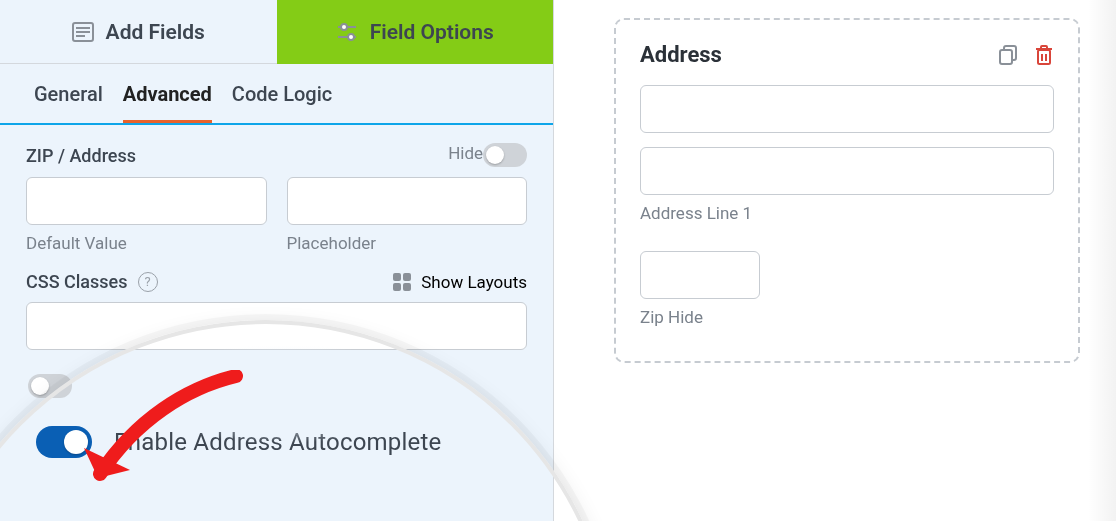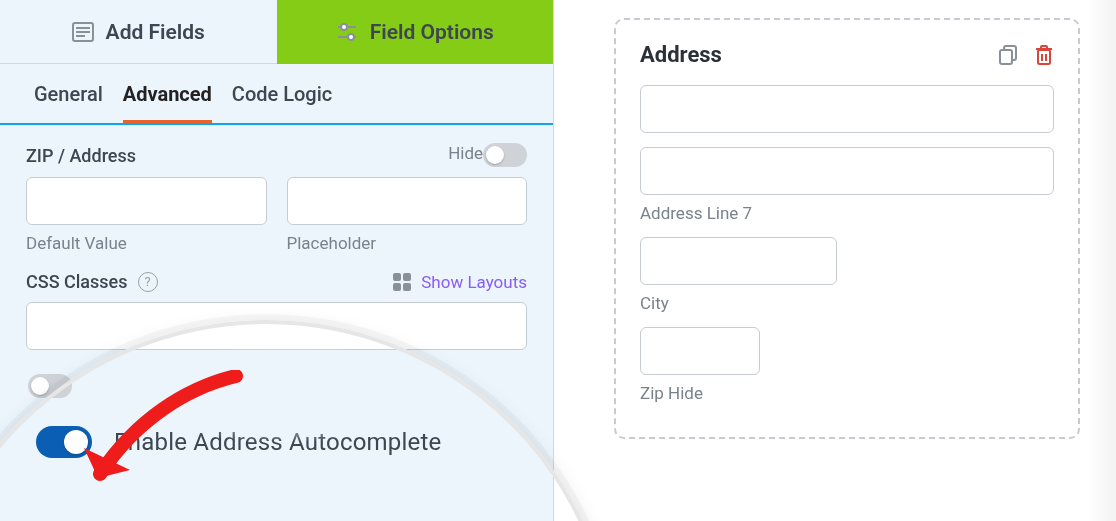--- a/index.html
+++ b/index.html
@@ -72,21 +72,21 @@
   .css-row {
     display:flex; align-items:center; justify-content:space-between;
     margin-bottom:10px;
   }
   .css-left { display:flex; align-items:center; gap:10px; }
   .info-circle {
     width:20px; height:20px; border:1.5px solid #9aa1a9; border-radius:50%;
     display:flex; align-items:center; justify-content:center;
     font-size:13px; color:#9aa1a9;
   }
-  .layouts { display:flex; align-items:center; gap:10px; color:#8b5cf6; font-size:17px; }
+  .layouts { display:flex; align-items:center; gap:10px; color:#000000; font-size:17px; }
   .layouts-icon {
     display:grid; grid-template-columns:8px 8px; grid-template-rows:8px 8px; gap:2px;
   }
   .layouts-icon span { background:#8a9098; border-radius:2px; }
   .css-input { margin-bottom:24px; }
   
   .toggle {
     width:44px; height:24px; border-radius:12px; background:#cfd3d8; position:relative; cursor:pointer;
   }
   .toggle .knob {
@@ -276,27 +276,23 @@
               </svg>
           </span>
         </div>
       </div>
 
       <div class="field-block">
         <input class="preview-input" style="">
       </div>
       <div class="field-block">
         <input class="preview-input" style="">
-        <div class="preview-sub">Address Line 7</div>
+        <div class="preview-sub">Address Line 1</div>
       </div>
       <div class="field-block two-col-preview">
-        <div class="col-p">
-          <input class="preview-input" style="">
-          <div class="preview-sub">City</div>
-        </div>
         <div class="col-p">
         </div>
       </div>
       <div class="field-block zip-col">
         <input class="preview-input" style="">
         <div class="preview-sub">Zip Hide</div>
       </div>
     </div>
   </div>
 </div>

